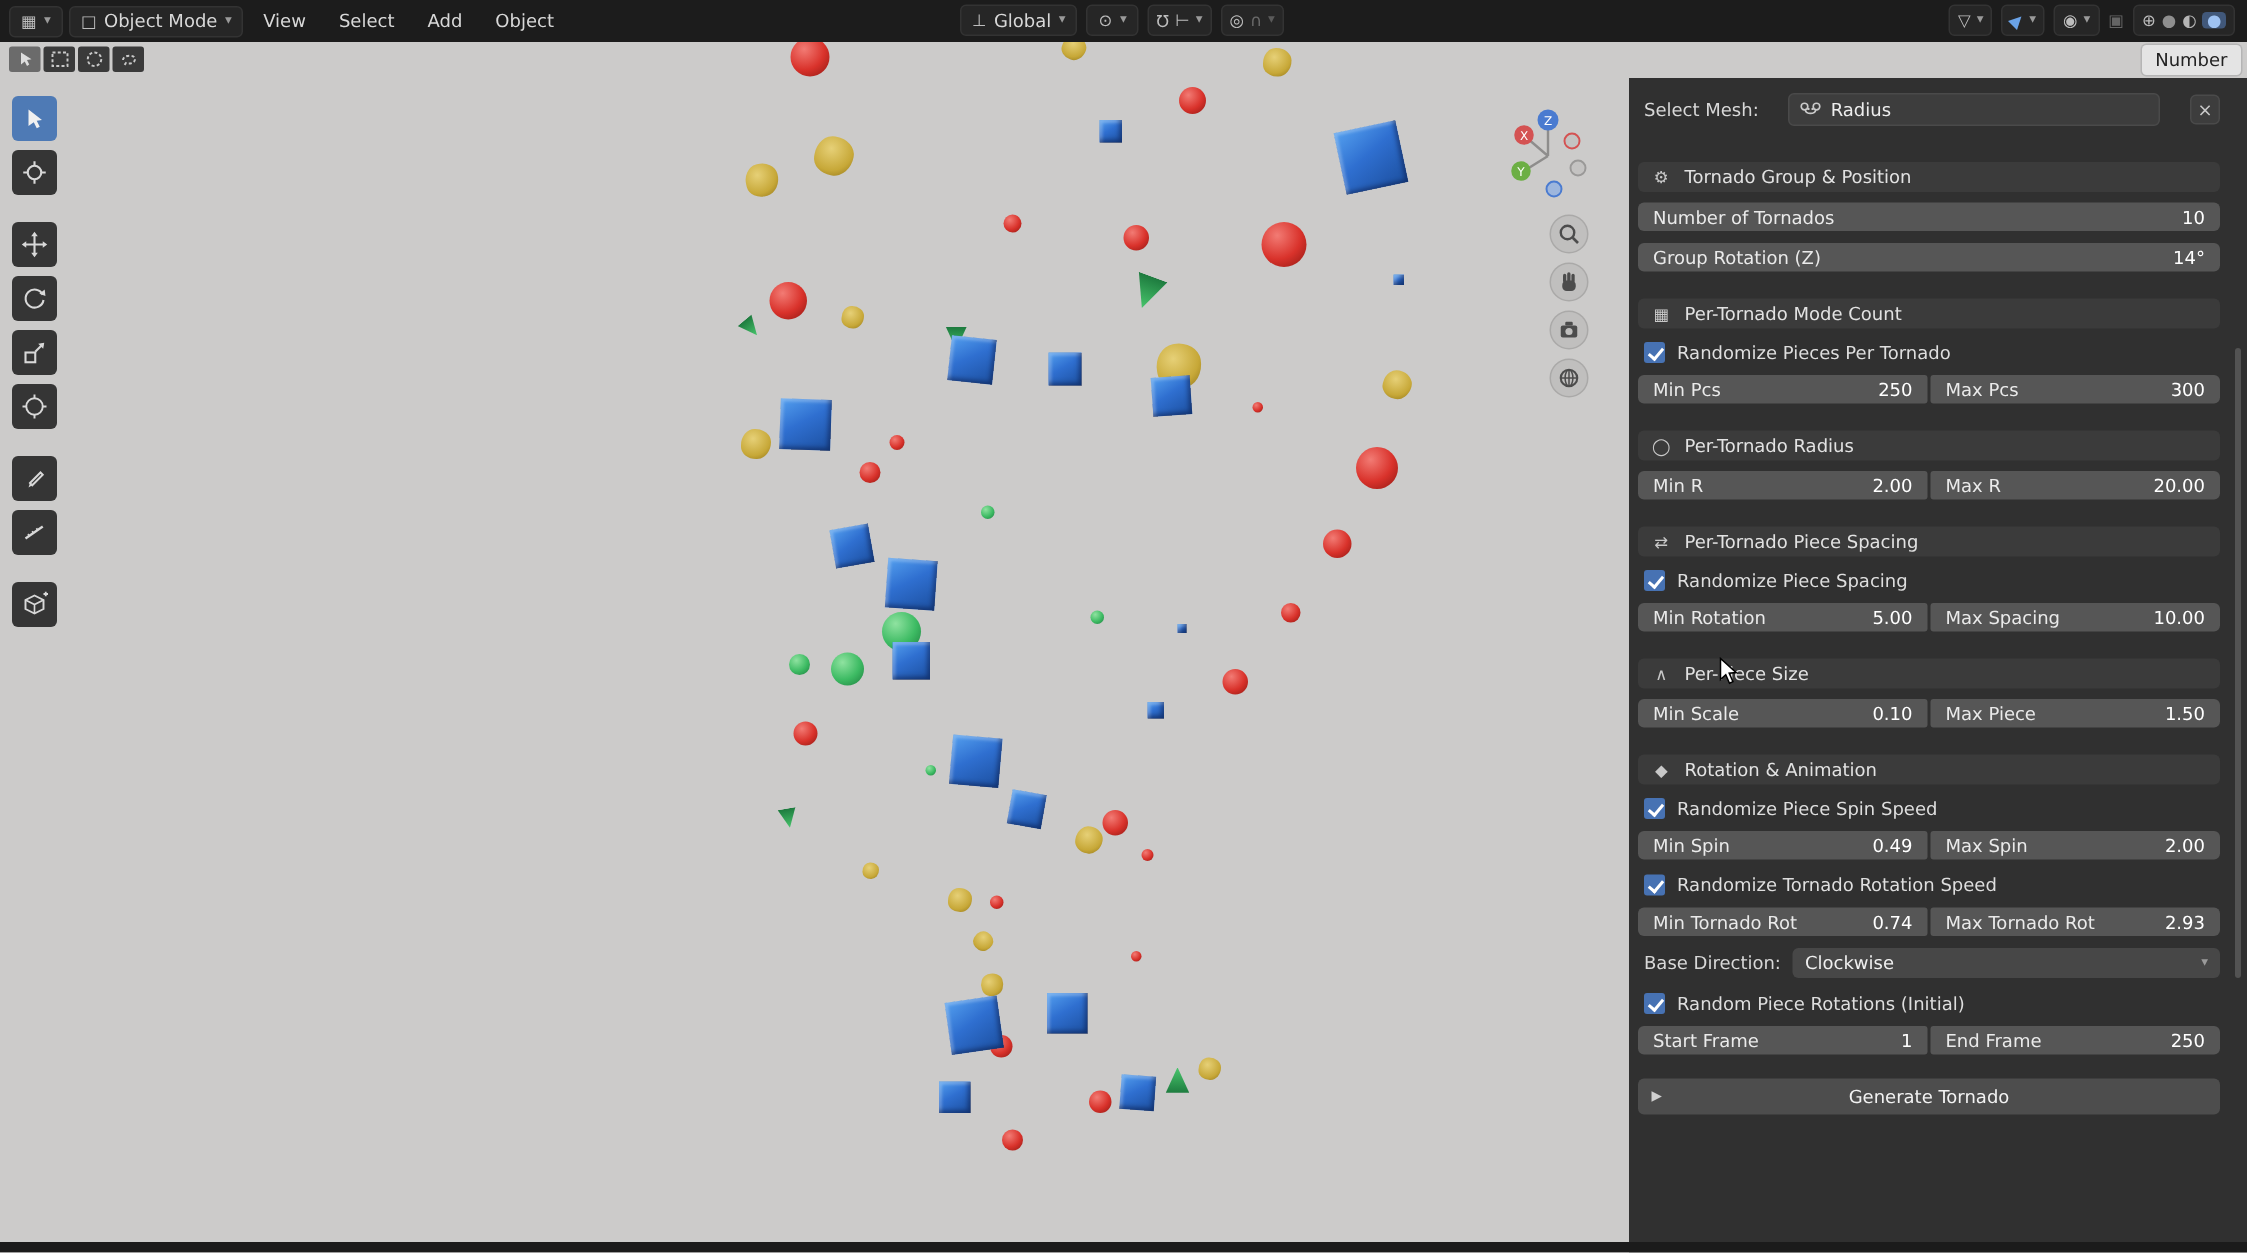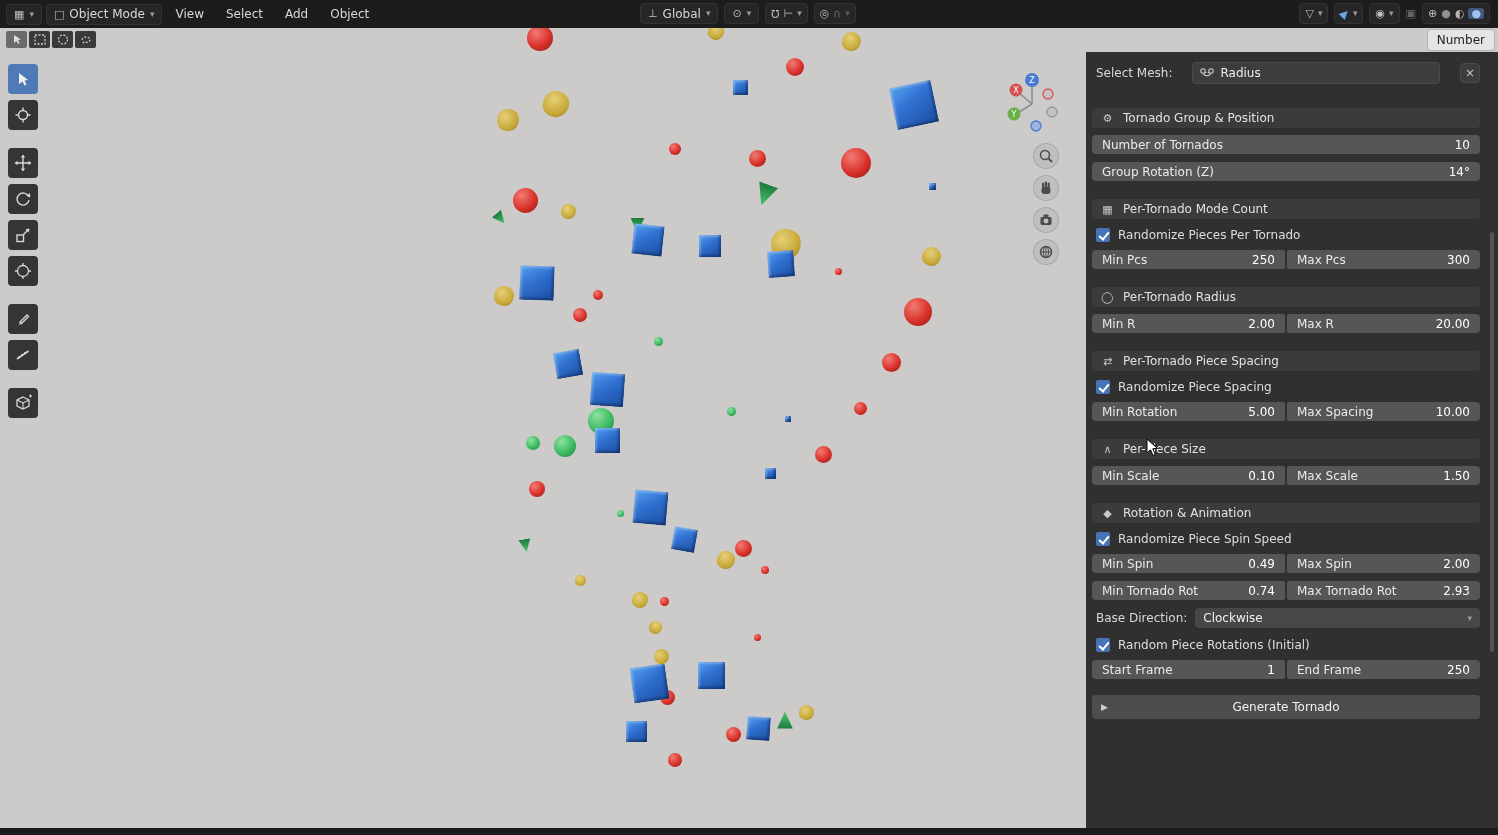--- a/index.html
+++ b/index.html
@@ -449,21 +449,21 @@
     <div class="sec-h">
       <span class="sec-i">∧</span>
       <span class="sec-t">Per-Piece Size</span>
     </div>
     <div class="p-pair">
       <div class="p-field l">
         <span class="lab">Min Scale</span>
         <span class="val">0.10</span>
       </div>
       <div class="p-field r">
-        <span class="lab">Max Scale</span>
+        <span class="lab">Max Piece</span>
         <span class="val">1.50</span>
       </div>
     </div>
   </div>
 
   <div class="sec">
     <div class="sec-h">
       <span class="sec-i">◆</span>
       <span class="sec-t">Rotation &amp; Animation</span>
     </div>
@@ -473,20 +473,24 @@
     </div>
     <div class="p-pair">
       <div class="p-field l">
         <span class="lab">Min Spin</span>
         <span class="val">0.49</span>
       </div>
       <div class="p-field r">
         <span class="lab">Max Spin</span>
         <span class="val">2.00</span>
       </div>
+    </div>
+    <div class="p-check">
+      <span class="cb"></span>
+      <span class="cb-lab">Randomize Tornado Rotation Speed</span>
     </div>
     <div class="p-pair">
       <div class="p-field l">
         <span class="lab">Min Tornado Rot</span>
         <span class="val">0.74</span>
       </div>
       <div class="p-field r">
         <span class="lab">Max Tornado Rot</span>
         <span class="val">2.93</span>
       </div>

